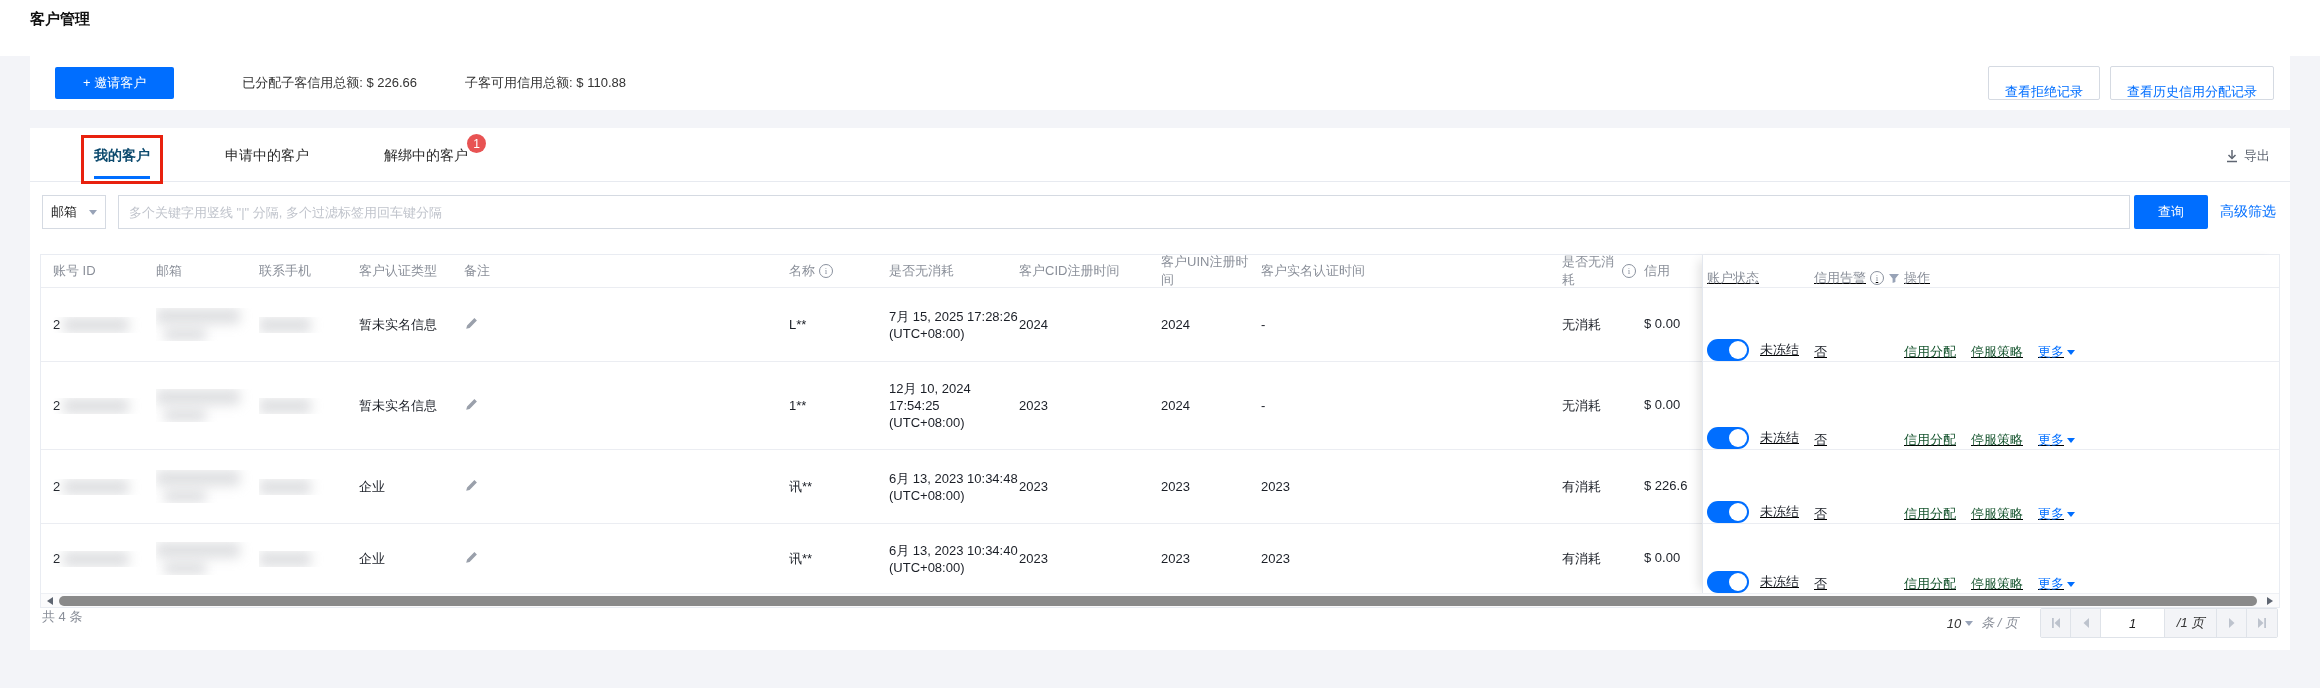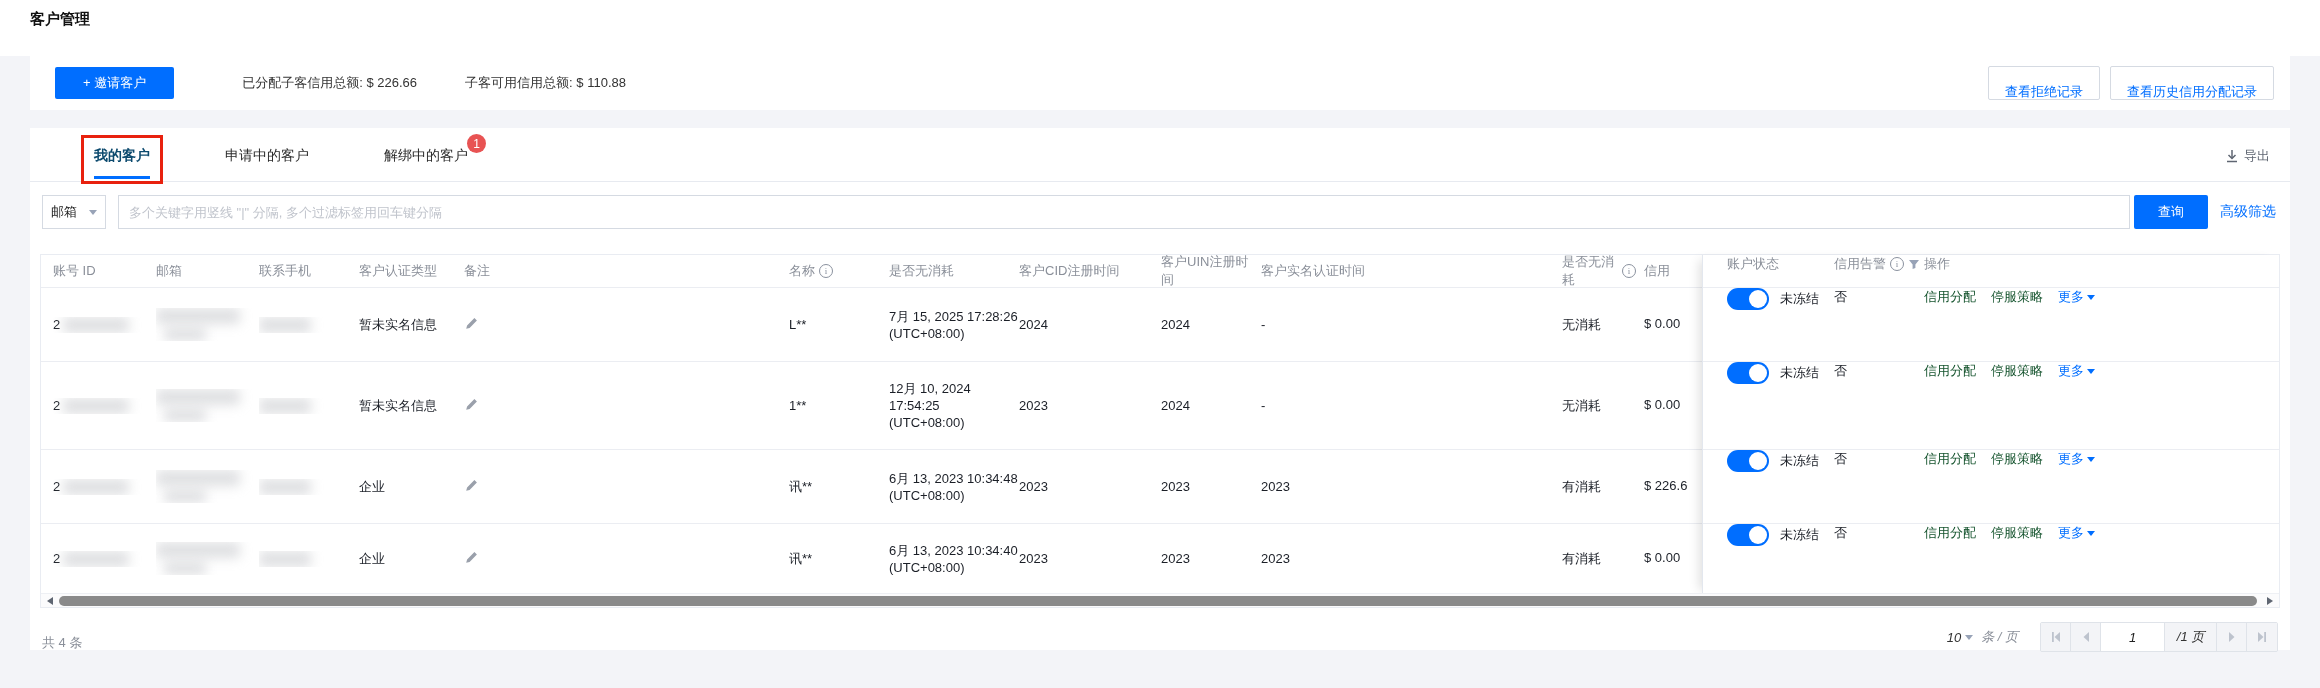--- a/index.html
+++ b/index.html
@@ -72,41 +72,41 @@
   .blob { background:#c4c6ca; opacity:.55; filter:blur(6px); border-radius:3px; }
   .id-cell { display:flex; align-items:center; }
   .blob-id { width:66px; height:16px; margin-left:3px; }
   .blob-mail1 { width:84px; height:16px; }
   .blob-mail2 { width:42px; height:13px; margin-top:4px; margin-left:8px; }
   .blob-phone { width:52px; height:16px; }
 
   
   .fixed-panel { position:absolute; top:0; right:0; width:577px; height:340px; background:#fff;
     border-left:1px solid #e3e7ee; box-shadow:-8px 0 10px -5px rgba(0,0,0,.12); z-index:3; }
-  .prow { display:flex; align-items:flex-start; padding-left:24px; border-bottom:1px solid #ebedf2; }
+  .prow { display:flex; align-items:flex-end; padding-left:4px; border-bottom:1px solid #ebedf2;text-decoration:underline; }
   .p1{width:107px}.p2{width:90px}.p3{flex:1}
   .pcell { font-size:13px; color:#1b1f27; display:flex; align-items:center; gap:4px; }
   .phead .pcell { color:#8a8f99; }
   .switch { width:42px; height:22px; border-radius:11px; background:#006eff; position:relative; flex:none; cursor:pointer; }
   .switch .knob { position:absolute; right:2px; top:2px; width:18px; height:18px; border-radius:50%; background:#fff; }
   .status-label { margin-left:7px; }
   .op-link { color:#14532d; font-size:13px; cursor:pointer; margin-right:11px; white-space:nowrap; }
   .more-wrap { display:inline-flex; align-items:center; gap:3px; color:#006eff; cursor:pointer; }
   .caret-blue { width:0; height:0; border:4px solid transparent; border-top:5px solid #006eff; margin-top:5px; }
 
   
   .hscroll { height:14px; display:flex; align-items:center; background:#fbfbfc; border-top:1px solid #eef0f4; position:relative; z-index:4; }
   .sb-arrow { width:14px; height:14px; display:flex; align-items:center; justify-content:center; cursor:pointer; }
   .tri-l { width:0;height:0;border:4px solid transparent;border-right:6px solid #5f6672; }
   .tri-r { width:0;height:0;border:4px solid transparent;border-left:6px solid #5f6672; }
   .sb-track { flex:1; height:14px; position:relative; }
   .sb-thumb { position:absolute; left:4px; right:8px; top:2px; height:10px; background:#8a8a8a; border-radius:5px; cursor:grab; }
 
   
-  .pagebar { height:44px; display:flex; align-items:flex-end; padding:0 12px; }
+  .pagebar { height:44px; display:flex; align-items:flex-start; padding:0 12px; }
   .total-text { color:#8a8f99; font-size:13px; }
   .pagebar-right { margin-left:auto; display:flex; align-items:center;font-style:italic; }
   .page-size { display:flex; align-items:center; gap:4px; font-size:13px; color:#333; cursor:pointer; }
   .per-page { color:#8a8f99; margin-left:8px; font-size:13px; }
   .pager { display:flex; margin-left:22px; border:1px solid #dfe3e9; border-radius:2px; overflow:hidden; height:30px; }
   .pg-btn { width:30px; display:flex; align-items:center; justify-content:center; background:#f3f4f7;
     border-right:1px solid #dfe3e9; cursor:pointer; }
   .pg-cur { width:64px; background:#fff; display:flex; align-items:center; justify-content:center;
     font-size:13px; color:#222; border-right:1px solid #dfe3e9; }
   .pg-total { width:52px; background:#f3f4f7; display:flex; align-items:center; justify-content:center;

